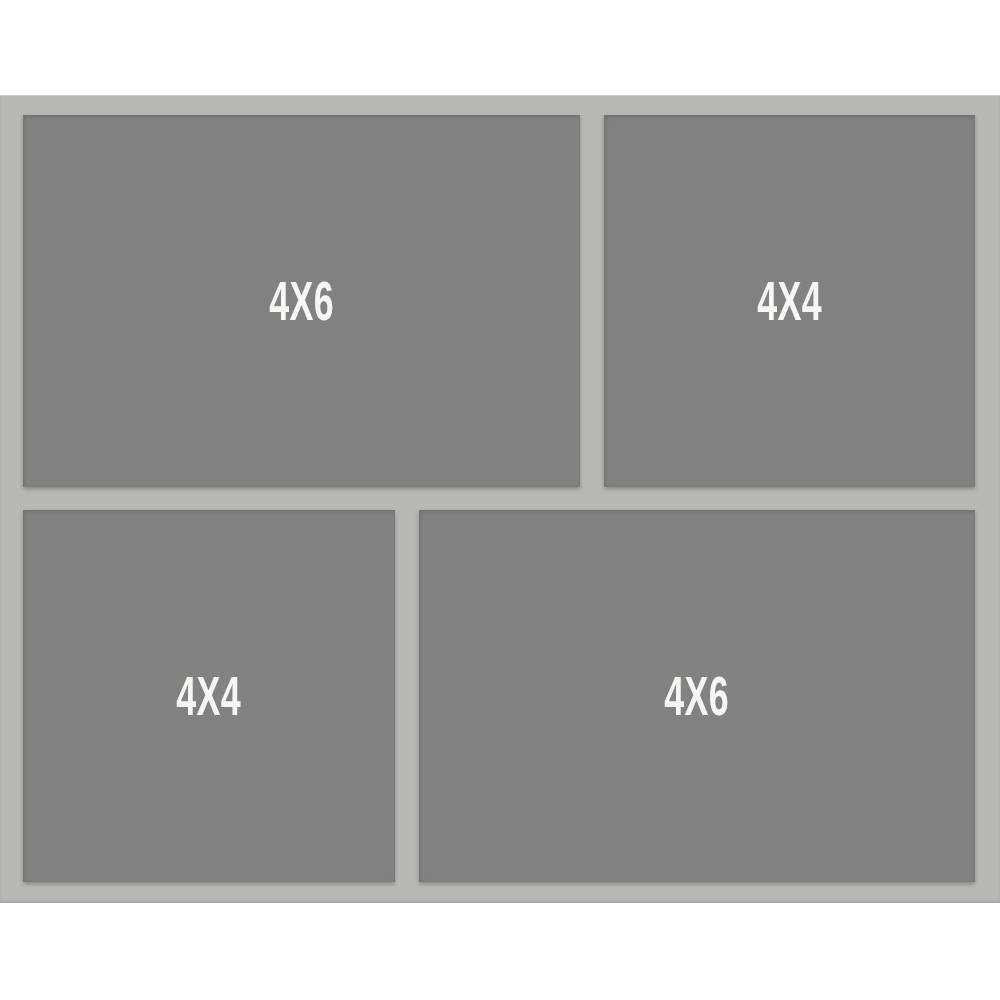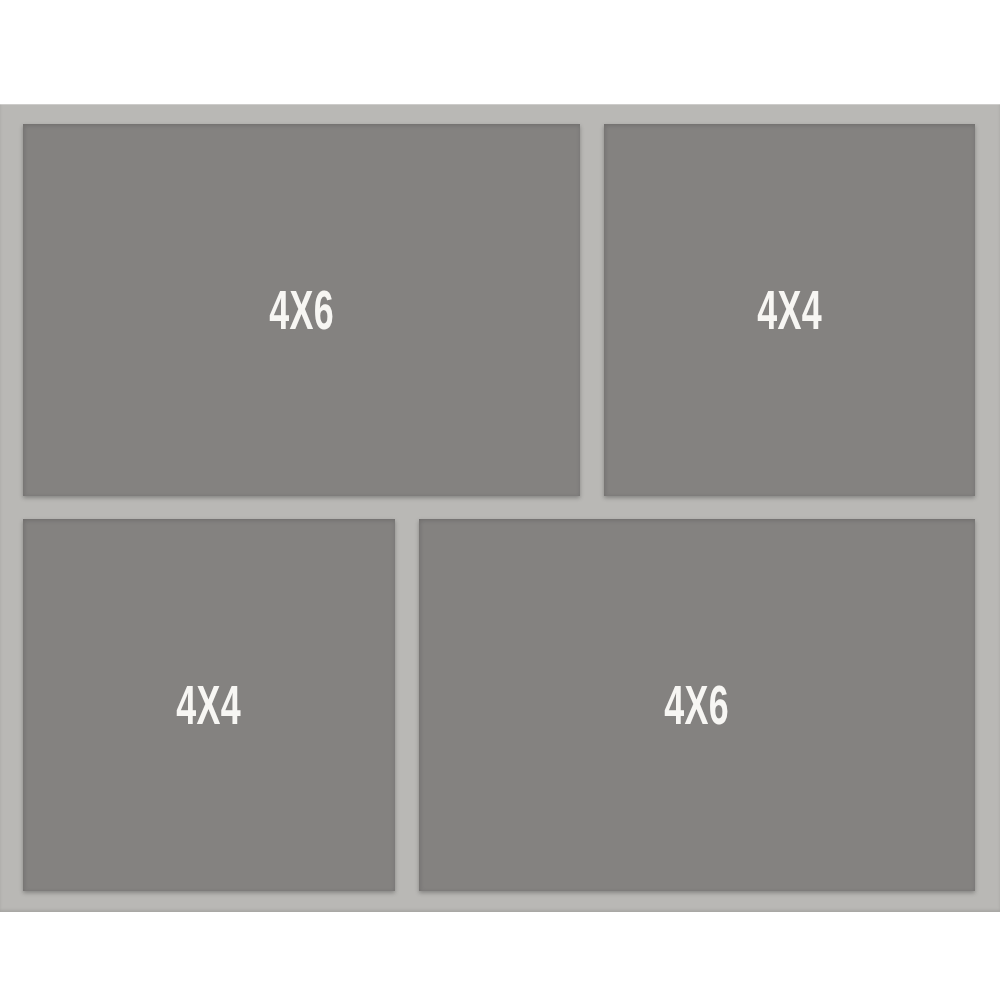--- a/index.html
+++ b/index.html
@@ -17,21 +17,20 @@
   }
   .mat {
     position: absolute;
     left: 0;
     top: 95px;
     width: 1000px;
     height: 808px;
     background: var(--mat, #b9b8b5);
     box-shadow: inset 0 1px 0 rgba(255,255,255,0.30),
                 inset 0 -2px 3px rgba(0,0,0,0.10);
-    margin-top: 9px;
   }
   .opening {
     position: absolute;
     background: var(--opening, #848280);
     display: flex;
     align-items: center;
     justify-content: center;
     box-shadow: 0 2px 4px rgba(0,0,0,0.28),
                 inset 0 2px 4px rgba(0,0,0,0.10),
                 inset 2px 0 4px rgba(0,0,0,0.06);

